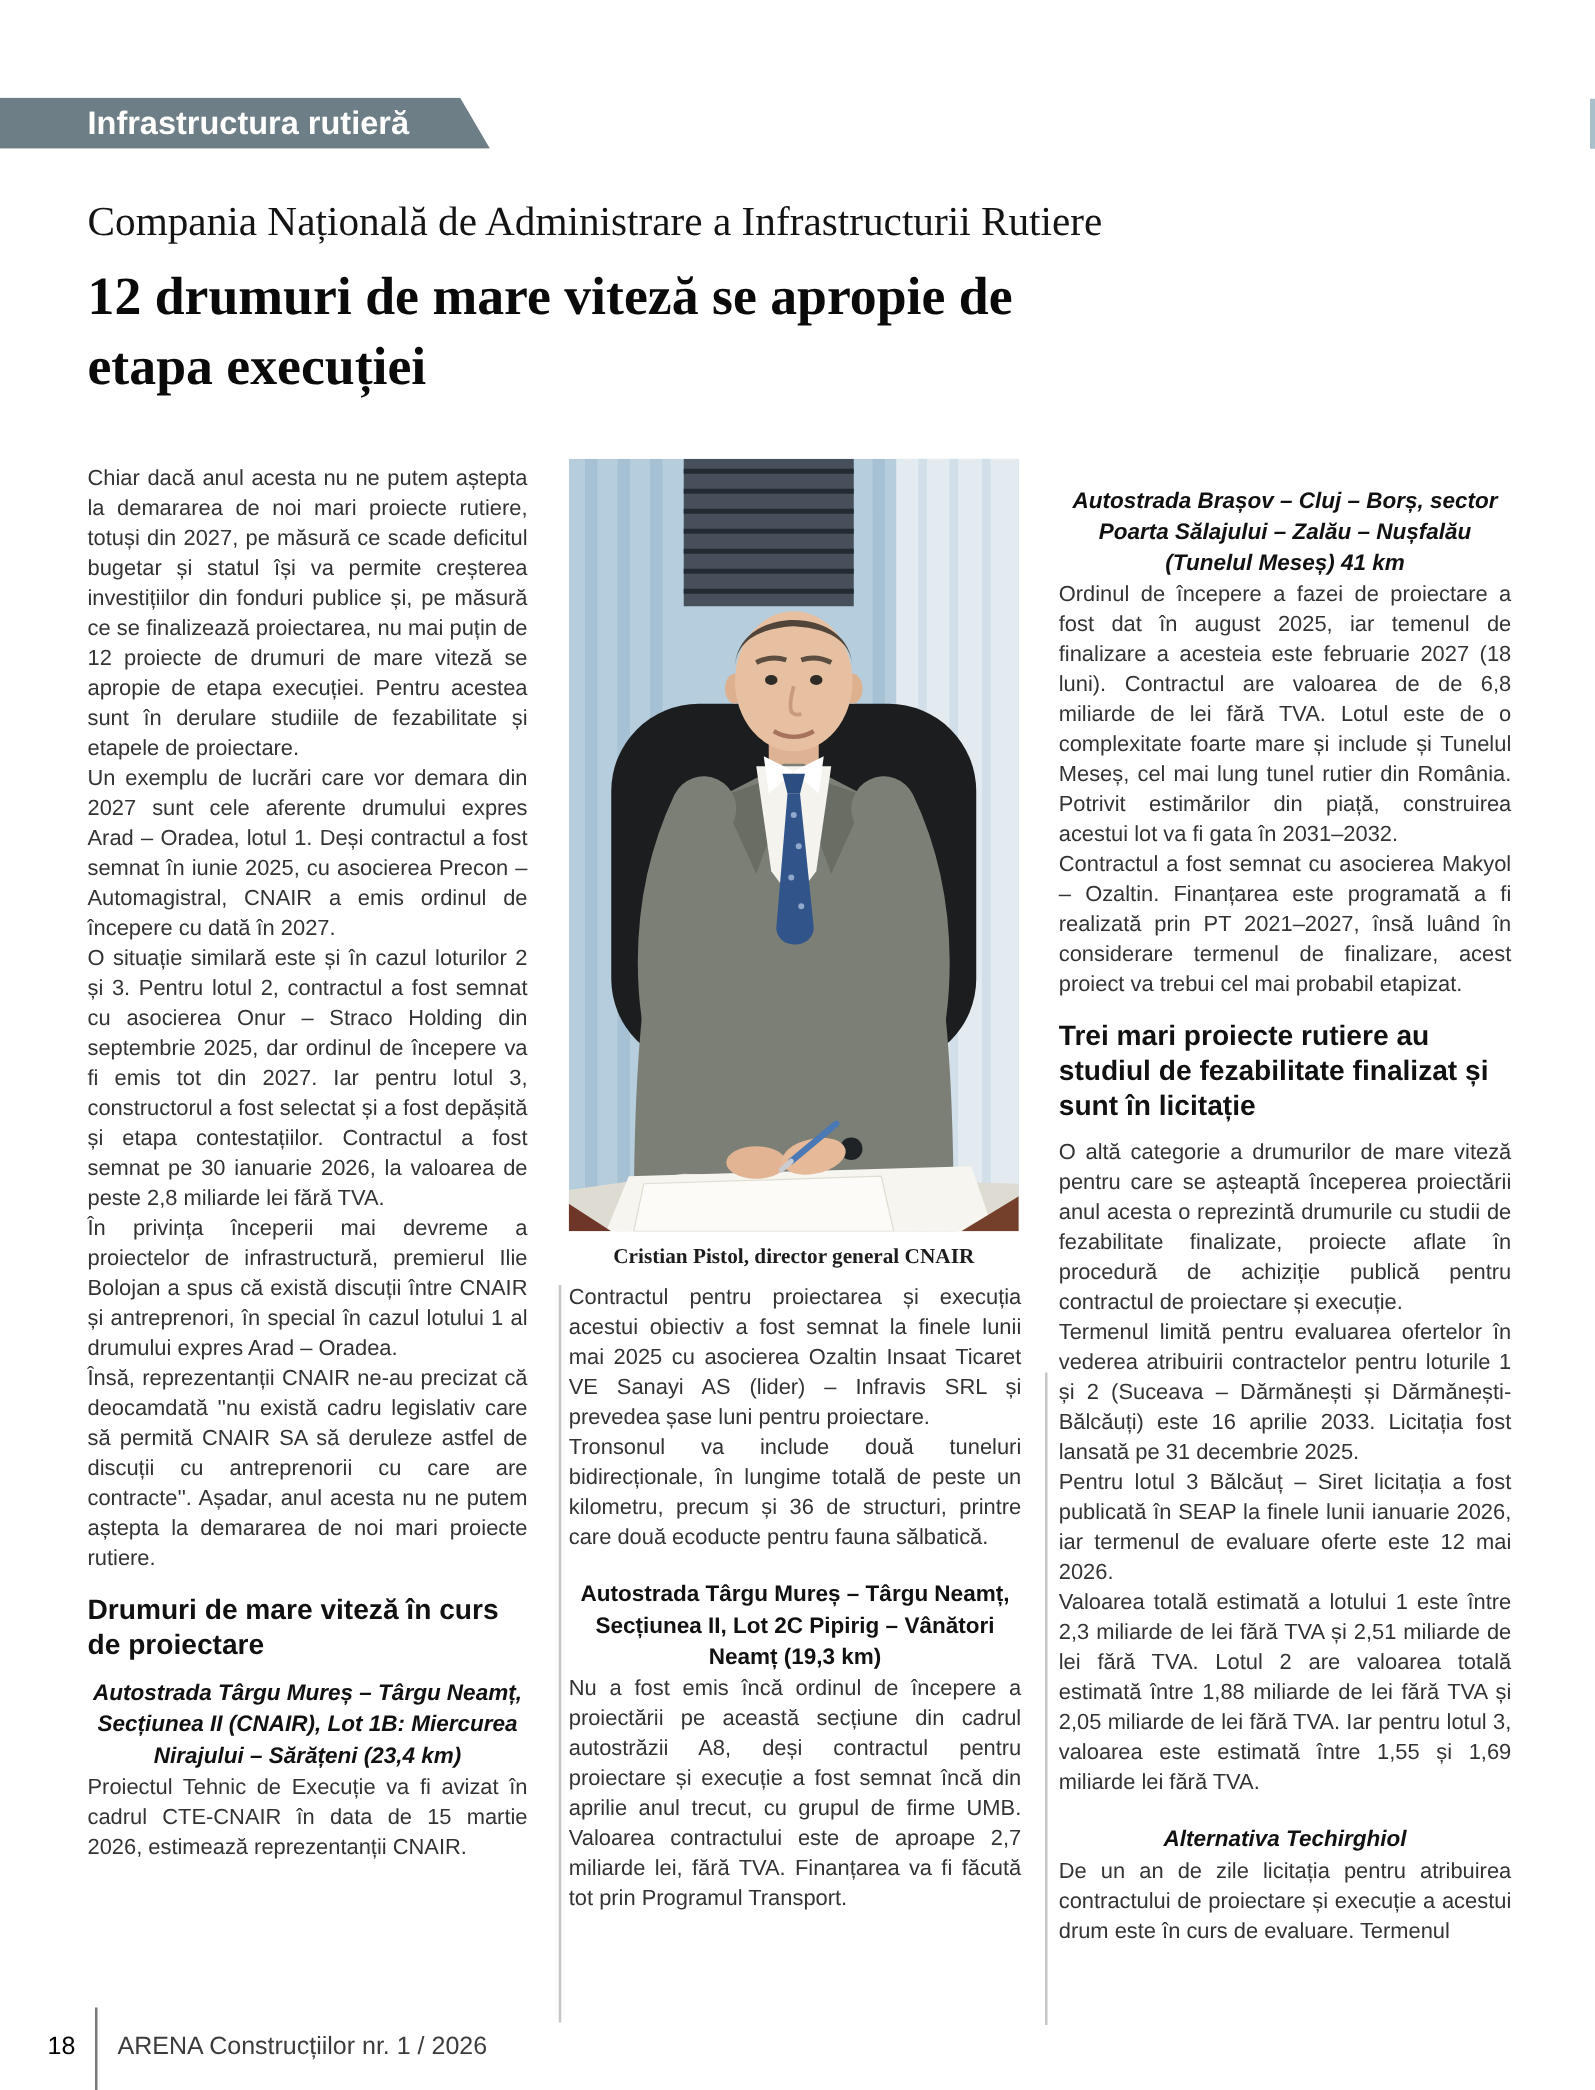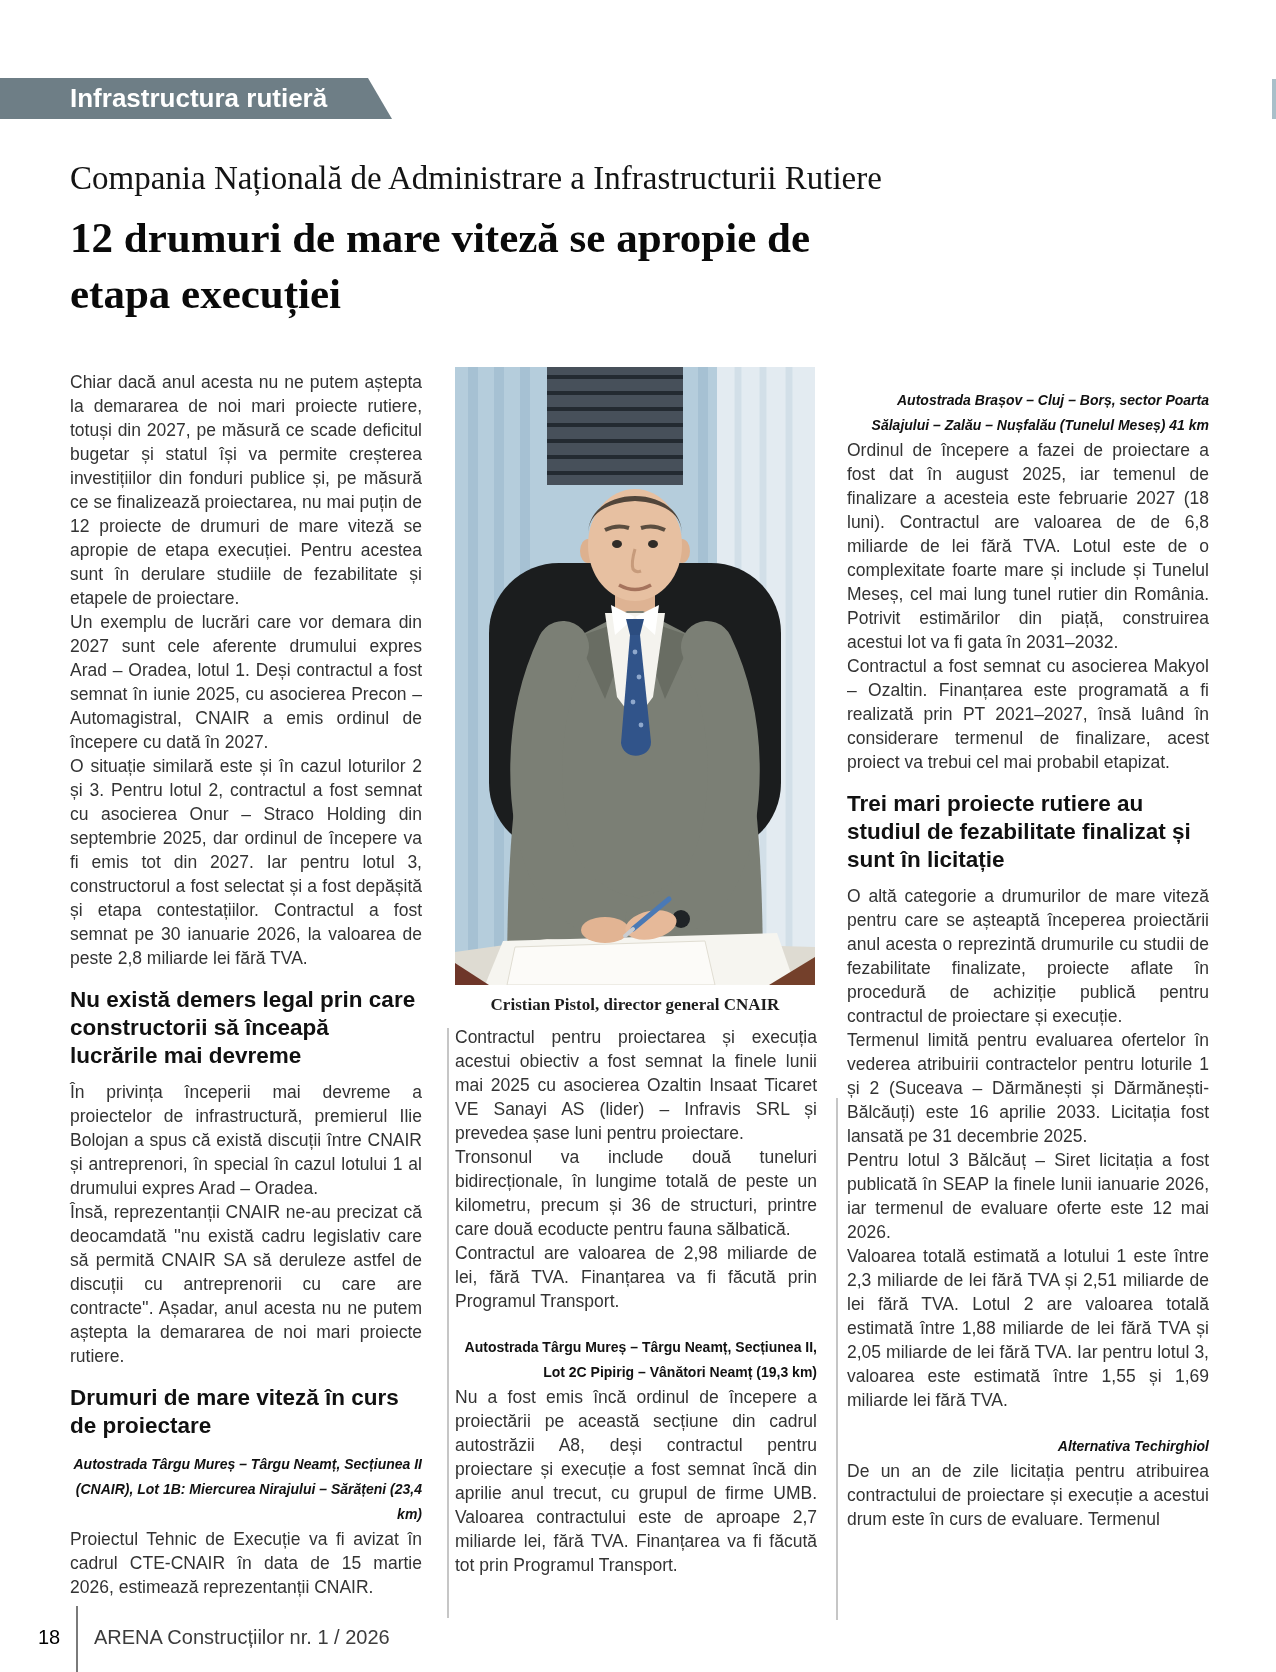--- a/index.html
+++ b/index.html
@@ -20,21 +20,21 @@
 
   
   .col{position:absolute;top:370px;font-size:17.5px;line-height:24px;color:#333;}
   .col1{left:70px;width:352px;}
   .col3{left:847px;width:362px;}
   .col2body{position:absolute;left:455px;top:1025px;width:362px;font-size:17.5px;line-height:24px;color:#333;}
   .col p{margin:0;text-align:justify;}
   .col2body p{margin:0;text-align:justify;}
   .subhead{margin:16px 0 10px;font-size:22.5px;line-height:28px;font-weight:700;color:#111;
            font-family:"Liberation Sans",sans-serif;text-align:left;}
-  .projhead{margin:22px 0 0;font-size:14px;line-height:25px;font-weight:700;font-style:italic;color:#111;text-align:right;}
+  .projhead{margin:22px 0 0;font-size:18px;line-height:25px;font-weight:700;font-style:italic;color:#111;text-align:center;}
   .projhead.tight{margin-top:12px;}
   .projhead.upright{font-style:normal;}
 
   
   .photo{position:absolute;left:455px;top:367px;width:360px;height:618px;margin:0;}
   .photo svg{display:block;}
   .caption{position:absolute;left:455px;top:995px;width:360px;text-align:center;
            font-size:17px;font-weight:700;color:#1d1d1d;font-family:Liberation Serif, serif;}
 
   
@@ -57,21 +57,20 @@
   </div>
   <div class="edge-tab"></div>
 
   <div class="kicker">Compania Națională de Administrare a Infrastructurii Rutiere</div>
   <h1 class="title">12 drumuri de mare viteză se apropie de etapa execuției</h1>
 
   <div class="col col1">
     <p>Chiar dacă anul acesta nu ne putem aștepta la demararea de noi mari proiecte rutiere, totuși din 2027, pe măsură ce scade deficitul bugetar și statul își va permite creșterea investițiilor din fonduri publice și, pe măsură ce se finalizează proiectarea, nu mai puțin de 12 proiecte de drumuri de mare viteză se apropie de etapa execuției. Pentru acestea sunt în derulare studiile de fezabilitate și etapele de proiectare.</p>
     <p>Un exemplu de lucrări care vor demara din 2027 sunt cele aferente drumului expres Arad – Oradea, lotul 1. Deși contractul a fost semnat în iunie 2025, cu asocierea Precon – Automagistral, CNAIR a emis ordinul de începere cu dată în 2027.</p>
     <p>O situație similară este și în cazul loturilor 2 și 3. Pentru lotul 2, contractul a fost semnat cu asocierea Onur – Straco Holding din septembrie 2025, dar ordinul de începere va fi emis tot din 2027. Iar pentru lotul 3, constructorul a fost selectat și a fost depășită și etapa contestațiilor. Contractul a fost semnat pe 30 ianuarie 2026, la valoarea de peste 2,8 miliarde lei fără TVA.</p>
-    <h2 class="subhead">Nu există demers legal prin care constructorii să înceapă lucrările mai devreme</h2>
     <p>În privința începerii mai devreme a proiectelor de infrastructură, premierul Ilie Bolojan a spus că există discuții între CNAIR și antreprenori, în special în cazul lotului 1 al drumului expres Arad – Oradea.</p>
     <p>Însă, reprezentanții CNAIR ne-au precizat că deocamdată ''nu există cadru legislativ care să permită CNAIR SA să deruleze astfel de discuții cu antreprenorii cu care are contracte''. Așadar, anul acesta nu ne putem aștepta la demararea de noi mari proiecte rutiere.</p>
     <h2 class="subhead">Drumuri de mare viteză în curs de proiectare</h2>
     <h3 class="projhead tight">Autostrada Târgu Mureș – Târgu Neamț, Secțiunea II (CNAIR), Lot 1B: Miercurea Nirajului – Sărățeni (23,4 km)</h3>
     <p>Proiectul Tehnic de Execuție va fi avizat în cadrul CTE-CNAIR în data de 15 martie 2026, estimează reprezentanții CNAIR.</p>
   </div>
 
   <figure class="photo">
     <svg viewBox="0 0 360 618" width="360" height="618" role="img">
       <g>
@@ -147,21 +146,20 @@
         <path d="M214,532 L178,562" stroke="#4a79b5" stroke-width="5" stroke-linecap="round"></path>
         <path d="M178,562 l-8,7" stroke="#c9cdd2" stroke-width="4" stroke-linecap="round"></path>
       </g>
     </svg>
   </figure>
   <figcaption class="caption">Cristian Pistol, director general CNAIR</figcaption>
 
   <div class="col2body">
     <p>Contractul pentru proiectarea și execuția acestui obiectiv a fost semnat la finele lunii mai 2025 cu asocierea Ozaltin Insaat Ticaret VE Sanayi AS (lider) – Infravis SRL și prevedea șase luni pentru proiectare.</p>
     <p>Tronsonul va include două tuneluri bidirecționale, în lungime totală de peste un kilometru, precum și 36 de structuri, printre care două ecoducte pentru fauna sălbatică.</p>
-    <p>Contractul are valoarea de 2,98 miliarde de lei, fără TVA. Finanțarea va fi făcută prin Programul Transport.</p>
     <h3 class="projhead upright">Autostrada Târgu Mureș – Târgu Neamț, Secțiunea II, Lot 2C Pipirig – Vânători Neamț (19,3 km)</h3>
     <p>Nu a fost emis încă ordinul de începere a proiectării pe această secțiune din cadrul autostrăzii A8, deși contractul pentru proiectare și execuție a fost semnat încă din aprilie anul trecut, cu grupul de firme UMB. Valoarea contractului este de aproape 2,7 miliarde lei, fără TVA. Finanțarea va fi făcută tot prin Programul Transport.</p>
   </div>
 
   <div class="col col3">
     <h3 class="projhead tight" style="margin-top:18px;">Autostrada Brașov – Cluj – Borș, sector Poarta Sălajului – Zalău – Nușfalău (Tunelul Meseș) 41 km</h3>
     <p>Ordinul de începere a fazei de proiectare a fost dat în august 2025, iar temenul de finalizare a acesteia este februarie 2027 (18 luni). Contractul are valoarea de de 6,8 miliarde de lei fără TVA. Lotul este de o complexitate foarte mare și include și Tunelul Meseș, cel mai lung tunel rutier din România. Potrivit estimărilor din piață, construirea acestui lot va fi gata în 2031–2032.</p>
     <p>Contractul a fost semnat cu asocierea Makyol – Ozaltin. Finanțarea este programată a fi realizată prin PT 2021–2027, însă luând în considerare termenul de finalizare, acest proiect va trebui cel mai probabil etapizat.</p>
     <h2 class="subhead">Trei mari proiecte rutiere au studiul de fezabilitate finalizat și sunt în licitație</h2>
     <p>O altă categorie a drumurilor de mare viteză pentru care se așteaptă începerea proiectării anul acesta o reprezintă drumurile cu studii de fezabilitate finalizate, proiecte aflate în procedură de achiziție publică pentru contractul de proiectare și execuție.</p>

